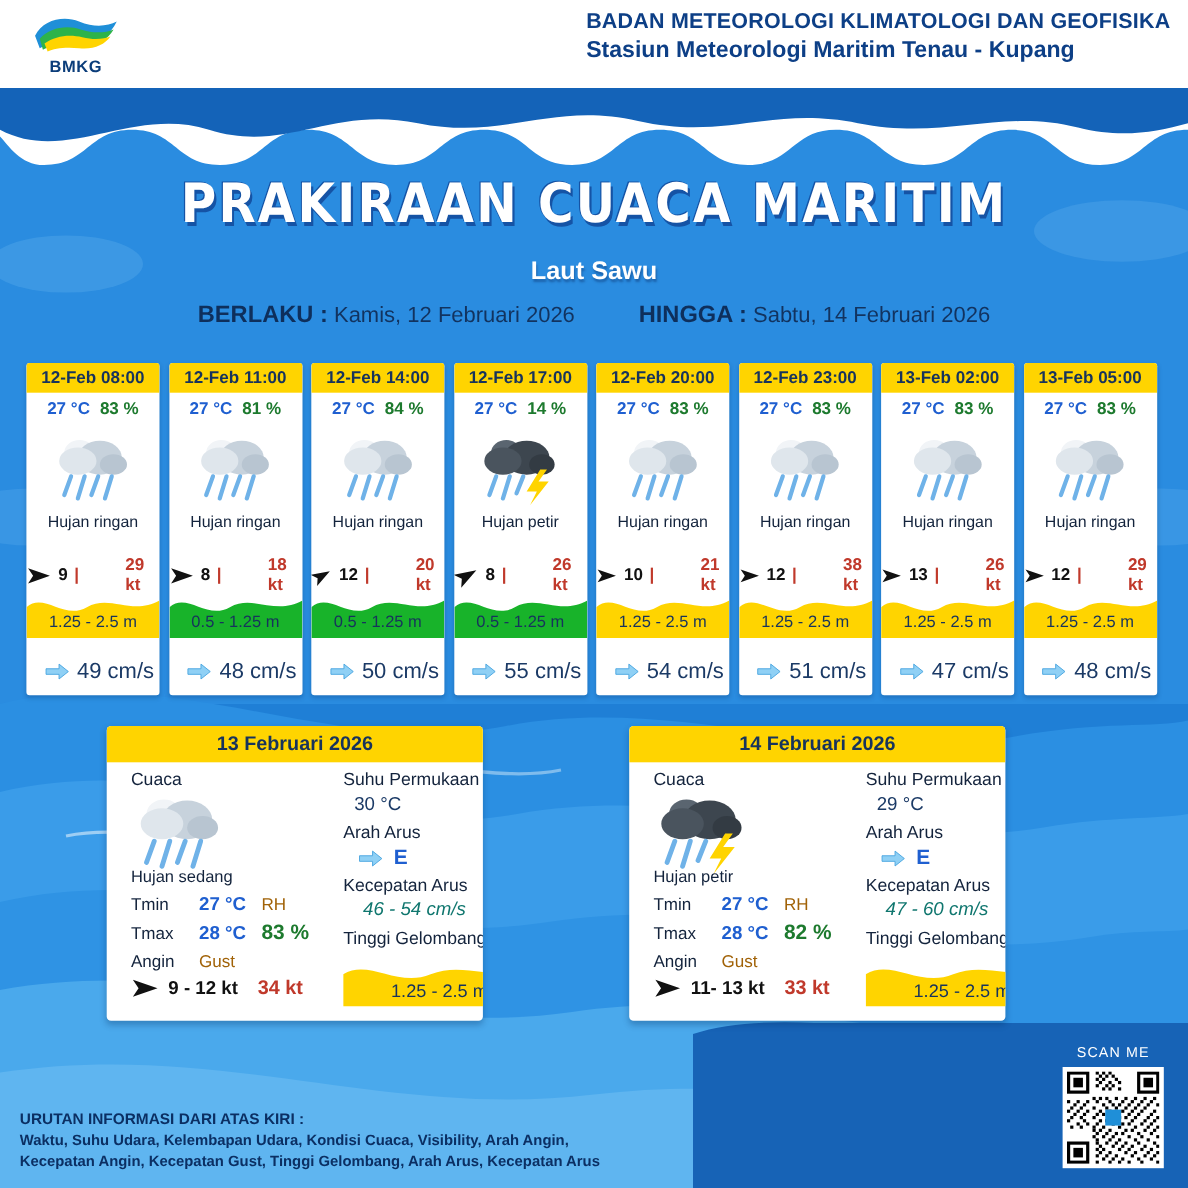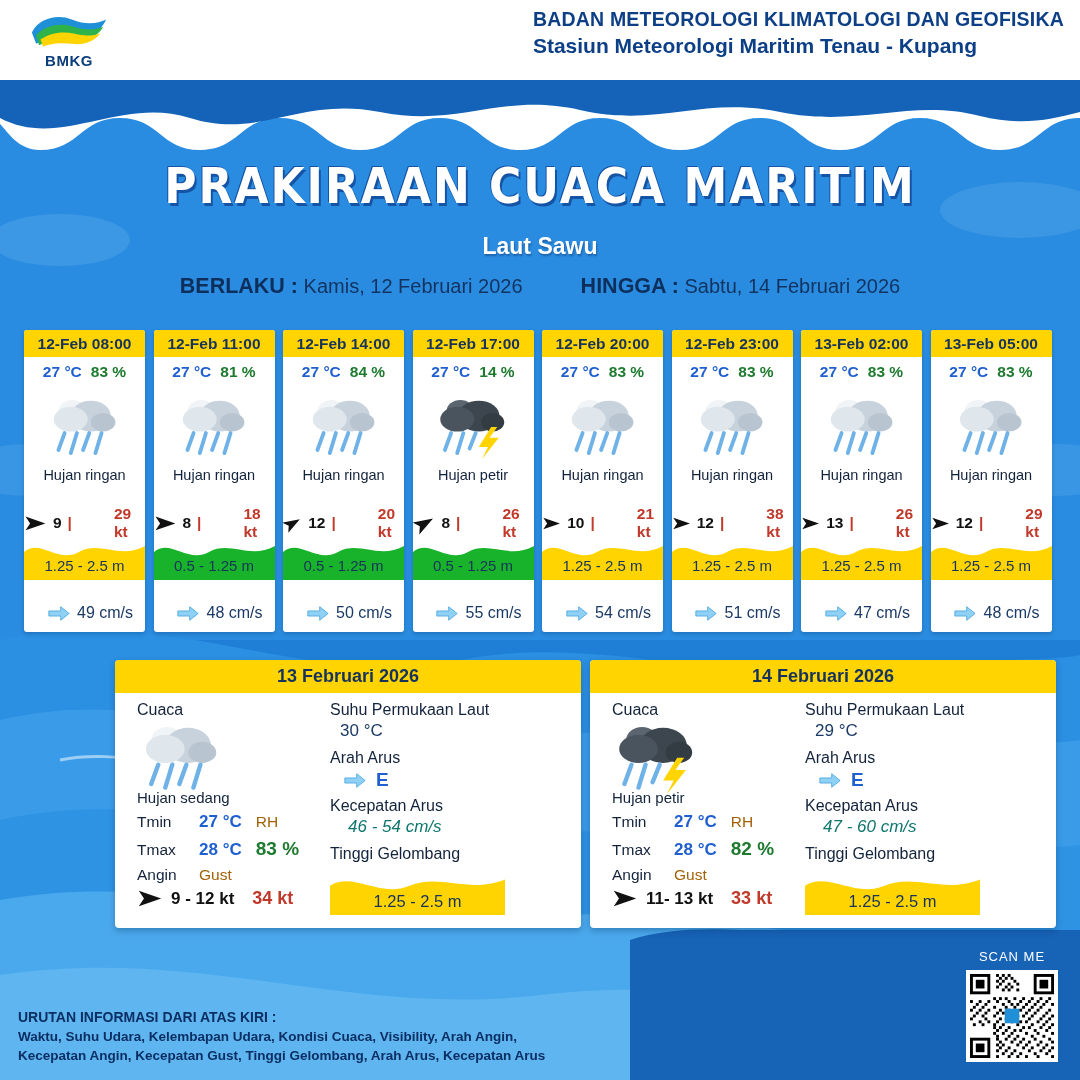--- a/index.html
+++ b/index.html
@@ -91,27 +91,27 @@
     position: absolute; left: 0; bottom: 52px; width: 121px; height: 46px;
   }
   .hcard .waveband {
     position: absolute; left: 0; bottom: 52px; width: 121px; height: 30px;
     display: flex; align-items: center; justify-content: center;
     font-size: 15px; color: #17335c;
   }
   .hcard .curr {
     position: absolute; left: 0; bottom: 10px; width: 121px;
     display: flex; align-items: center; justify-content: center; gap: 7px;
-    font-size: 16px; color: #1b3a66; padding-left: 12px;
+    font-size: 20px; color: #1b3a66; padding-left: 12px;
   }
   
   .daycard {
-    position: absolute; top: 660px; width: 466px; height: 268px;
+    position: absolute; top: 660px; width: 342px; height: 268px;
     background: #ffffff; border-radius: 4px; box-shadow: 0 3px 6px rgba(0,40,90,.3);
-    z-index: 4; overflow: hidden; margin-left: 18px;
+    z-index: 4; overflow: hidden;
   }
   #day1 { left: 97px; }
   #day2 { left: 572px; }
   .daycard .dhead {
     background: #ffd400; color: #17335c; font-weight: bold; font-size: 18px;
     text-align: center; padding: 6px 0 6px;
   }
   .dbody { position: relative; height: 230px; }
   .dleft { position: absolute; left: 22px; top: 8px; width: 190px; }
   .dright { position: absolute; left: 215px; top: 8px; width: 190px; }

